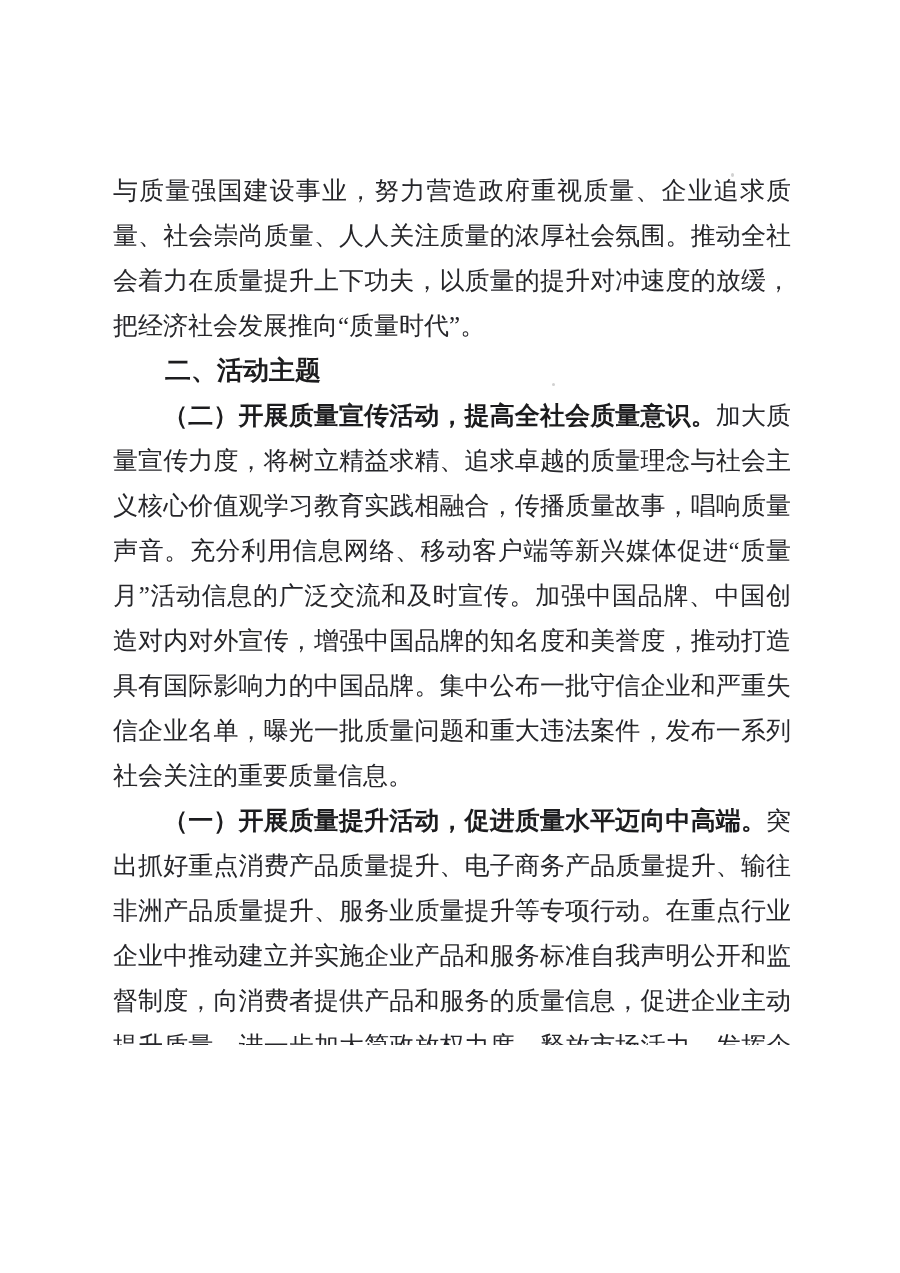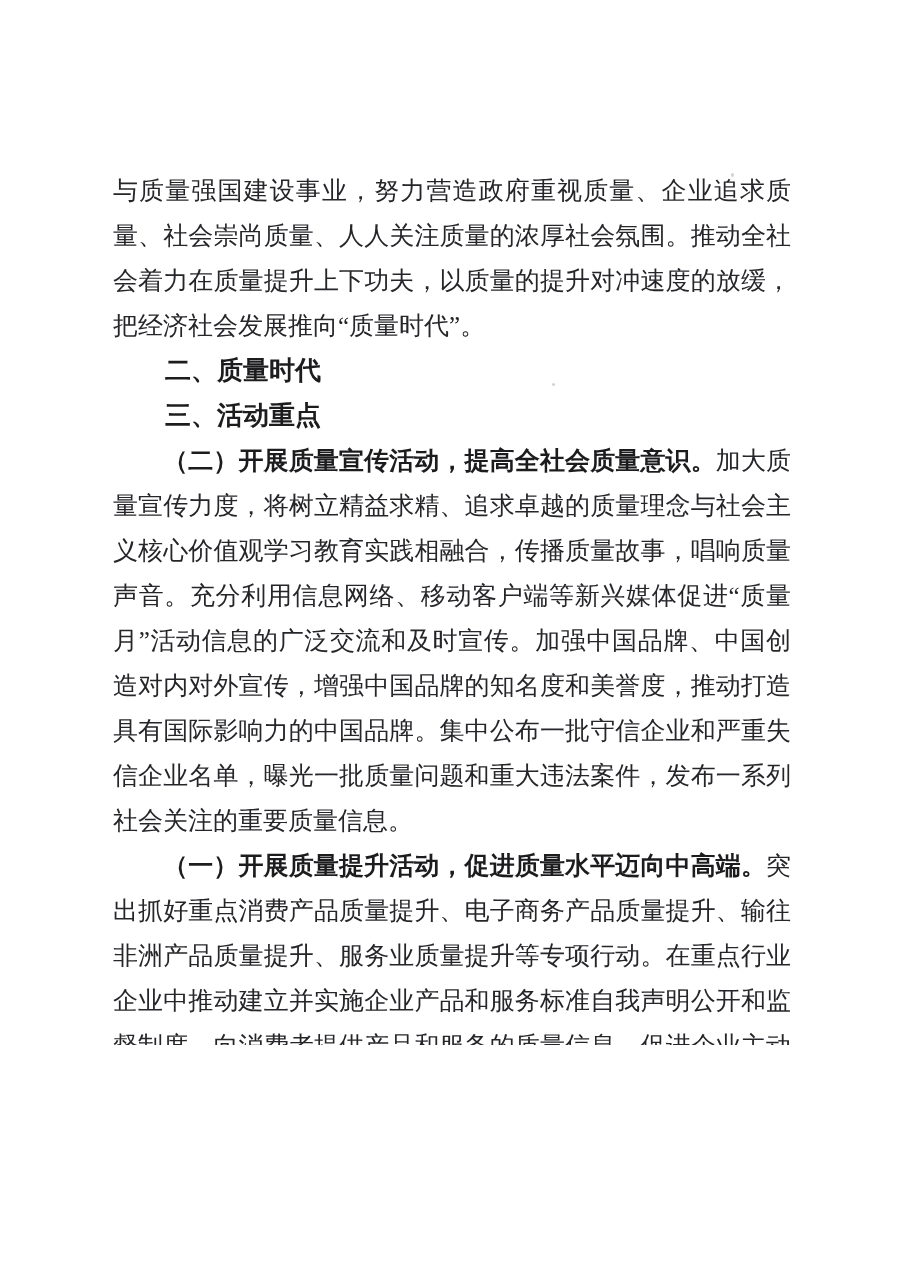--- a/index.html
+++ b/index.html
@@ -62,24 +62,23 @@
 </style>
 </head>
 <body>
 
 <div class="page">
 
   <div class="text-block">
 
     <p class="para noindent">与质量强国建设事业，努力营造政府重视质量、企业追求质量、社会崇尚质量、人人关注质量的浓厚社会氛围。推动全社会着力在质量提升上下功夫，以质量的提升对冲速度的放缓，把经济社会发展推向“质量时代”。</p>
 
-    <h2 class="heading">二、质量时代</h2>
+    <h2 class="heading">二、活动主题</h2>
 
 
-    <h2 class="heading">三、活动重点</h2>
 
     <p class="para"><span class="lead">（二）开展质量宣传活动，提高全社会质量意识。</span><span>加大质量宣传力度，将树立精益求精、追求卓越的质量理念与社会主义核心价值观学习教育实践相融合，传播质量故事，唱响质量声音。充分利用信息网络、移动客户端等新兴媒体促进“质量月”活动信息的广泛交流和及时宣传。加强中国品牌、中国创造对内对外宣传，增强中国品牌的知名度和美誉度，推动打造具有国际影响力的中国品牌。集中公布一批守信企业和严重失信企业名单，曝光一批质量问题和重大违法案件，发布一系列社会关注的重要质量信息。</span></p>
 
     <p class="para"><span class="lead">（一）开展质量提升活动，促进质量水平迈向中高端。</span><span>突出抓好重点消费产品质量提升、电子商务产品质量提升、输往非洲产品质量提升、服务业质量提升等专项行动。在重点行业企业中推动建立并实施企业产品和服务标准自我声明公开和监督制度，向消费者提供产品和服务的质量信息，促进企业主动提升质量。进一步加大简政放权力度，释放市场活力，发挥企业的质量主体作用，推动企业强化质量管理，创新质量技术。</span></p>
 
   </div>
 
   <div class="page-number">— 3 —</div>
 
   <div class="speck" style="left:731px; top:173px; width:3px; height:4px;"></div>

